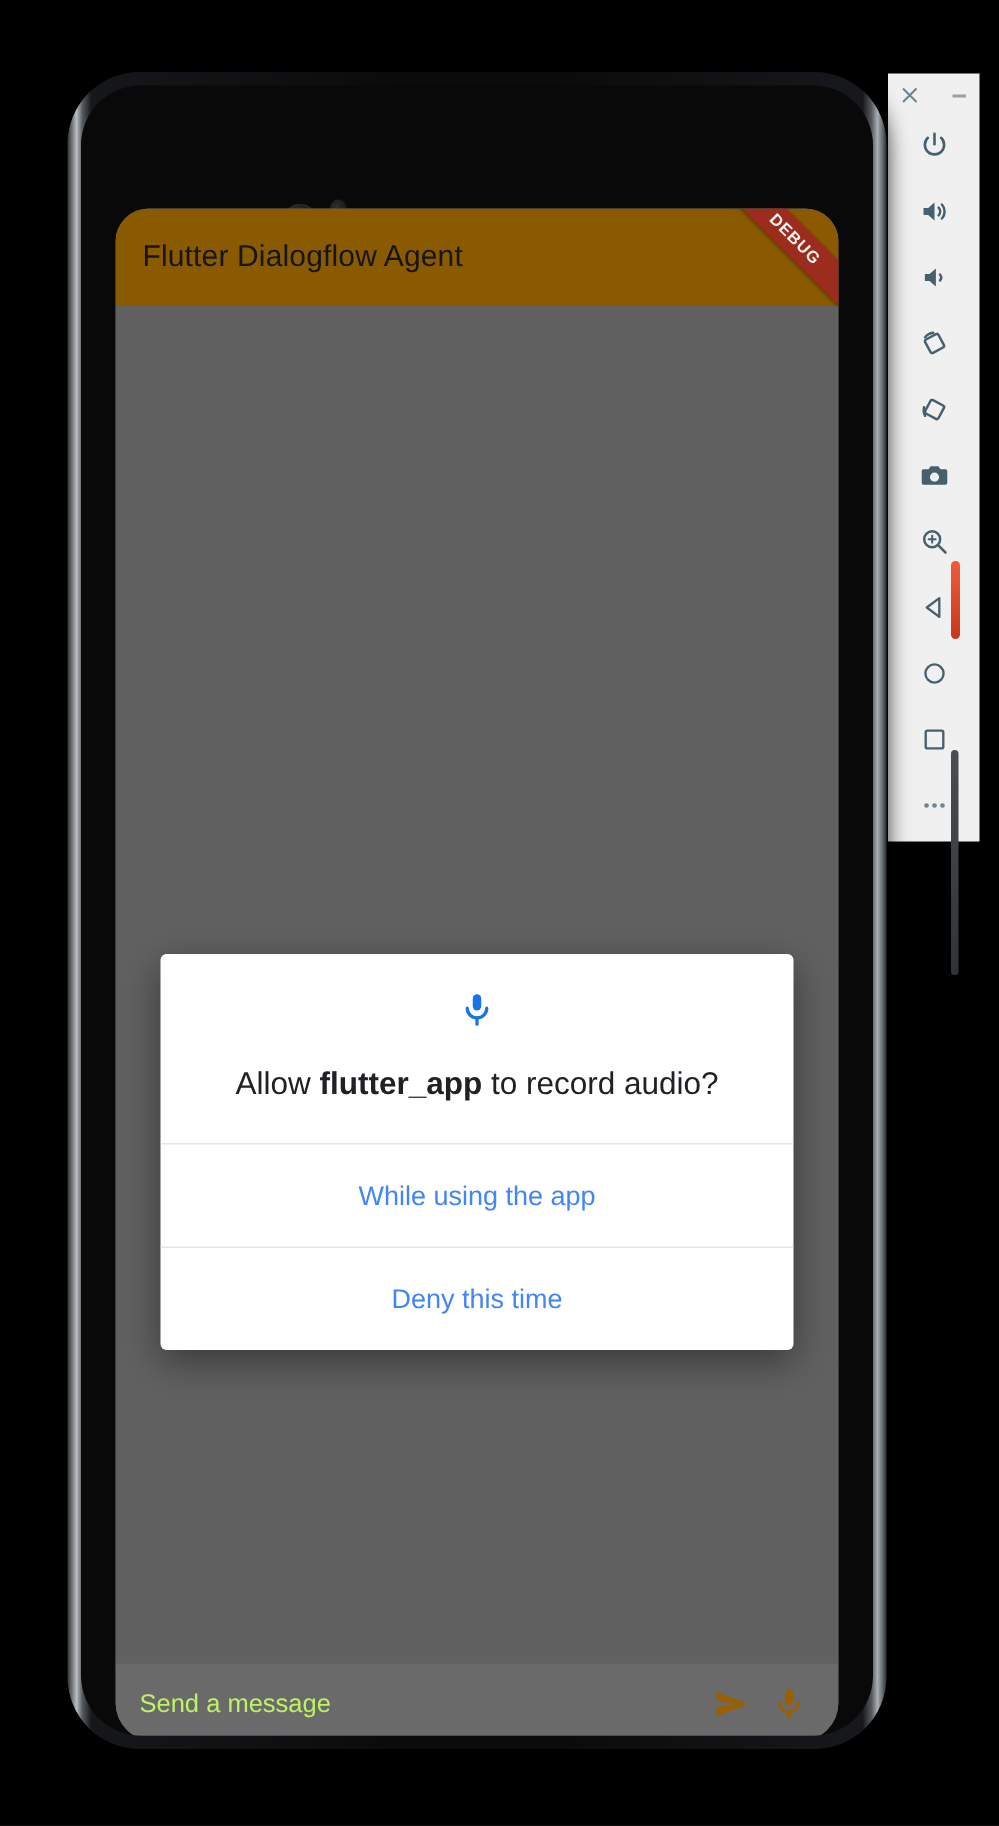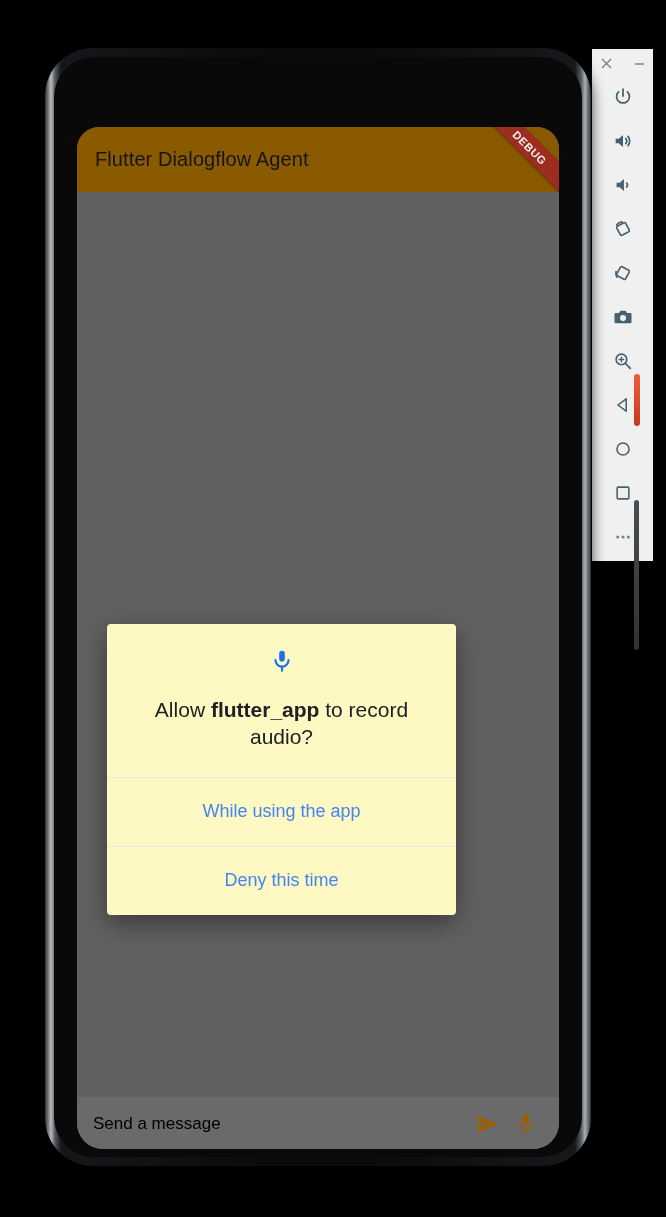--- a/index.html
+++ b/index.html
@@ -88,21 +88,21 @@
     background: linear-gradient(to bottom, #f05b3a, #c9381c);
   }
   .btn-volume {
     position: absolute; left: 589px; top: 452px;
     width: 5px; height: 150px; border-radius: 3px;
     background: linear-gradient(to bottom, #4a4e51, #303336);
   }
 
   
   .screen {
-    position: absolute; left: 23px; top: 70px;
+    position: absolute; left: 23px; top: 82px;
     width: 482px; height: 1022px;
     border-radius: 22px 22px 26px 26px;
     background: #616161;
     overflow: hidden;
     display: flex; flex-direction: column;
   }
 
   
   .appbar {
     position: relative; flex: 0 0 65px;
@@ -132,33 +132,33 @@
 
   
   .input-row {
     flex: 0 0 52px;
     border-top: 1px solid #6b6b6b;
     display: flex; align-items: center;
     padding: 0 14px 0 16px;
     background: #6a6a6a;
   }
   .input-placeholder {
-    flex: 1 1 auto; font-size: 17px; color: #000000;
+    flex: 1 1 auto; font-size: 17px; color: #bef264;
   }
   .icon-btn {
     width: 38px; height: 38px;
     display: flex; align-items: center; justify-content: center;
     color: #9a6000;
   }
 
   
   .dialog {
     position: absolute; left: 30px; top: 432px;
-    width: 349px;
-    background: #fef9c3;
+    width: 422px;
+    background: #ffffff;
     border-radius: 4px;
     box-shadow: 0 8px 26px rgba(0,0,0,.42);
     overflow: hidden;
   }
   .dialog-head {
     padding: 24px 24px 26px;
     display: flex; flex-direction: column; align-items: center;
   }
   .dialog-mic { color: #1a73e8; margin-bottom: 18px; }
   .dialog-text {

